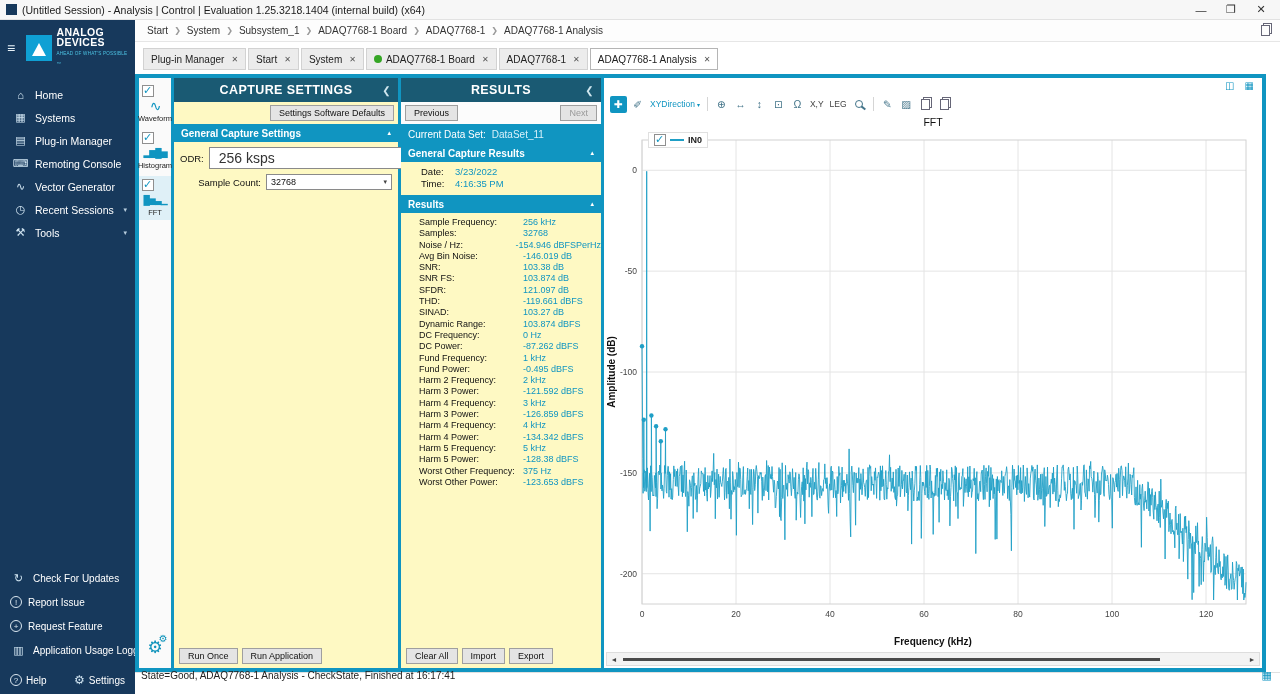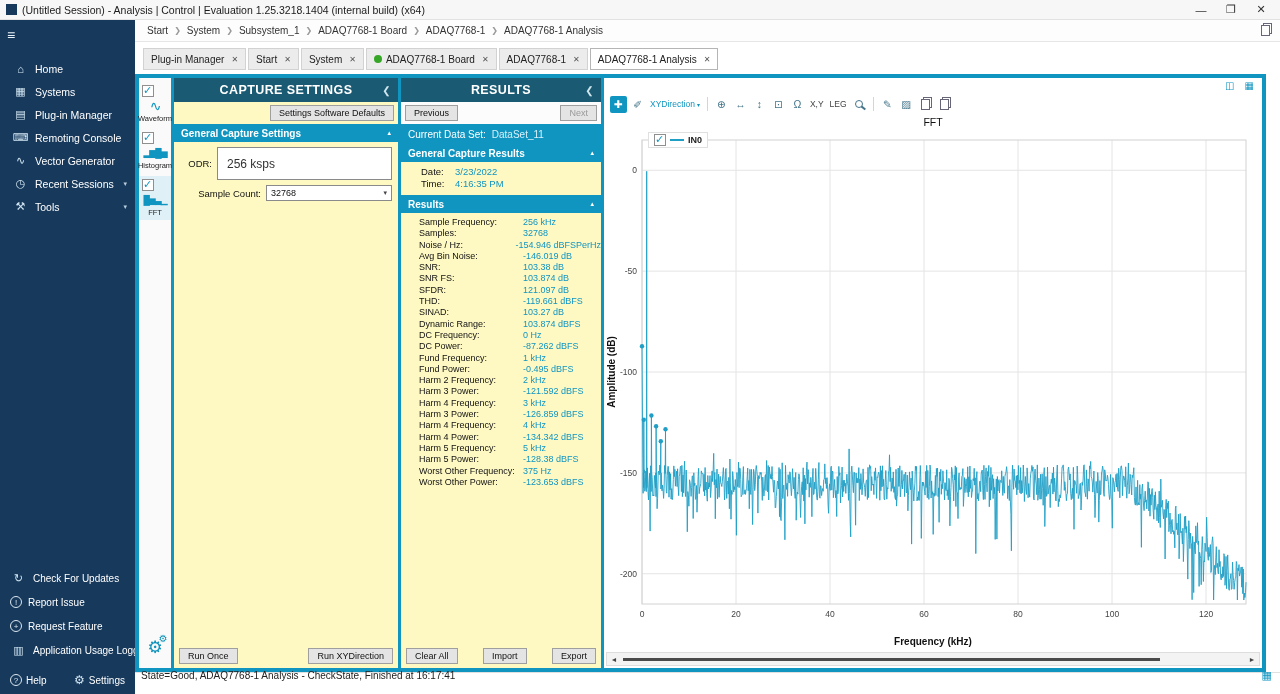--- a/index.html
+++ b/index.html
@@ -59,25 +59,25 @@
 .panel.results{width:200px}
 .panel-header{height:24px;background:#1a5a73;color:#fff;display:flex;align-items:center;justify-content:center;position:relative;font-size:12.5px;font-weight:bold;letter-spacing:.4px;flex-shrink:0}
 .panel-header .collapse{position:absolute;right:7px;font-size:10px;font-weight:normal;color:#cfe6ee}
 .restore-row{display:flex;justify-content:flex-end;padding:3px 4px}
 .btn{background:#e4e4e4;border:1px solid #9f9f9f;font-size:9px;padding:2px 8px;color:#111;font-family:inherit;white-space:nowrap}
 .btn.disabled{color:#9a9a9a}
 .section-header{height:18px;background:#1095c1;color:#fff;font-size:10px;font-weight:bold;display:flex;align-items:center;padding:0 7px;flex-shrink:0}
 .sec-chev{margin-left:auto;font-size:7px;font-weight:normal}
 .form-row{display:flex;align-items:center;margin:5px 6px 0 6px;font-size:9.5px}
 .form-label{width:86px;text-align:right;padding-right:5px;color:#111}
-.form-input{flex:1;height:33px;border:1px solid #8a8a8a;font-size:12px;padding:0 9px;color:#333;font-family:inherit}
+.form-input{flex:1;height:22px;border:1px solid #8a8a8a;font-size:14px;padding:0 9px;color:#333;font-family:inherit}
 .form-select{flex:1;height:16px;border:1px solid #8a8a8a;font-size:9px;display:flex;align-items:center;padding:0 4px;background:#fff}
 .sel-arrow{margin-left:auto;font-size:7px;color:#444}
 .panel-spacer{flex:1}
-.btn-row{display:flex;justify-content:space-between;gap:4px;padding:4px 5px}
+.btn-row{display:flex;justify-content:flex-start;gap:4px;padding:4px 5px}
 .prevnext-row{display:flex;justify-content:space-between;gap:4px;padding:3px 4px;background:#fcfcfc}
 .dataset-row{height:20px;background:#1095c1;color:#fff;font-size:10px;display:flex;align-items:center;padding:0 7px;flex-shrink:0}
 .dataset-value{margin-left:6px;color:#d8f1fa}
 .datetime{padding:4px 0 5px 20px;font-size:9.5px}
 .dt-row{display:flex;line-height:12px}
 .dt-label{width:34px;color:#111}
 .dt-value{color:#1095c1}
 .res-list{padding:4px 0 0 18px}
 .res-row{display:flex;font-size:9px;line-height:11.3px}
 .res-label{width:104px;color:#111;white-space:nowrap}
@@ -121,20 +121,30 @@
   <span class="win-spacer"></span>
   <span class="win-btn">—</span>
   <span class="win-btn">❐</span>
   <span class="win-btn">✕</span>
 </div>
 
 <div class="main">
   <div class="sidebar">
     <div class="sidebar-top">
       <span class="hamburger">≡</span>
+      <div class="logo">
+        <div class="logo-sq">
+            <div class="logo-tri"></div>
+          </div>
+        <div class="logo-text">
+          <div>ANALOG</div>
+          <div>DEVICES</div>
+          <div class="tagline">AHEAD OF WHAT'S POSSIBLE ™</div>
+        </div>
+      </div>
     </div>
     <div class="side-menu">
         <div class="side-item">
           <span class="side-ic">⌂</span>
           <span class="side-label">Home</span>
         </div>
         <div class="side-item">
           <span class="side-ic">▦</span>
           <span class="side-label">Systems</span>
         </div>
@@ -280,21 +290,21 @@
         <div class="form-row">
           <label class="form-label">Sample Count:</label>
           <div class="form-select">
             <span>32768</span>
             <span class="sel-arrow">▾</span>
           </div>
         </div>
         <div class="panel-spacer"></div>
         <div class="btn-row">
           <button class="btn">Run Once</button>
-          <button class="btn">Run XYDirection</button>
+          <button class="btn">Run Application</button>
         </div>
       </div>
 
       <div class="panel results">
         <div class="panel-header">
           <span>RESULTS</span>
           <span class="collapse">❮</span>
         </div>
         <div class="prevnext-row">
           <button class="btn">Previous</button>

